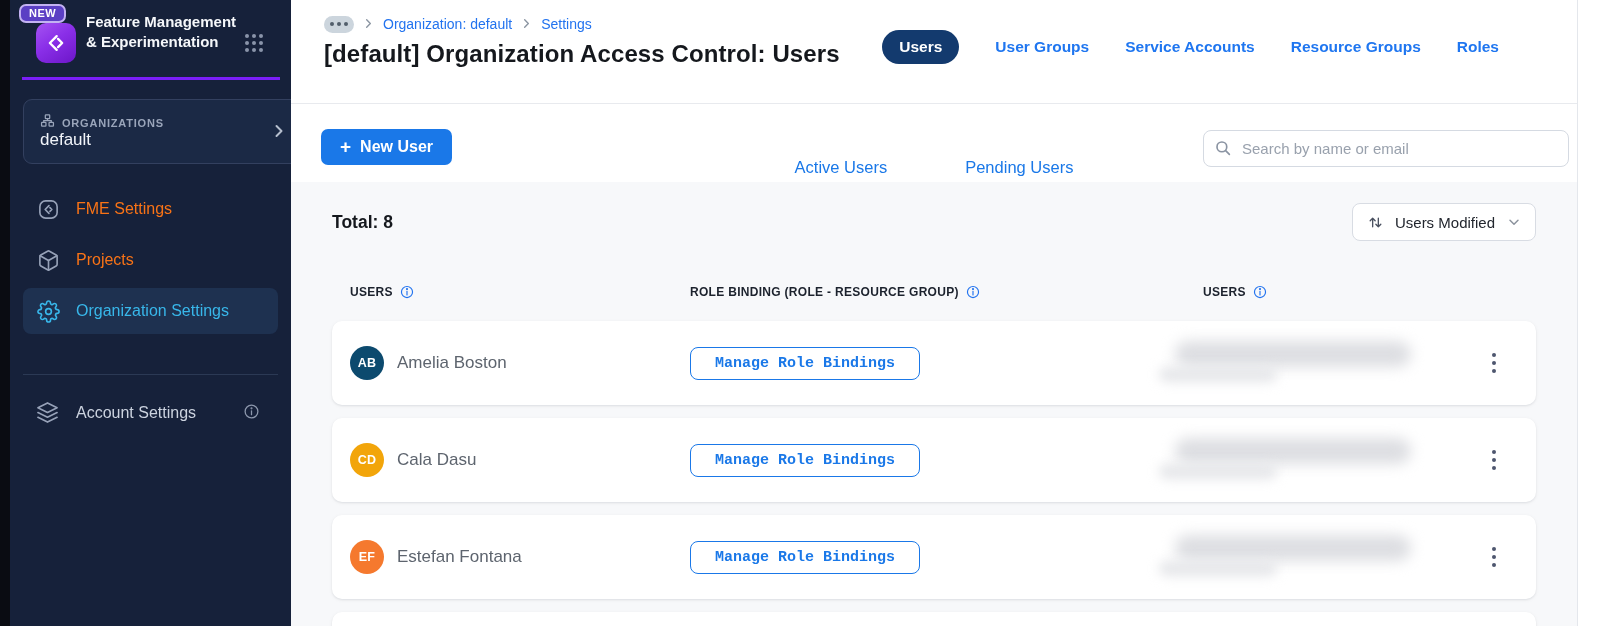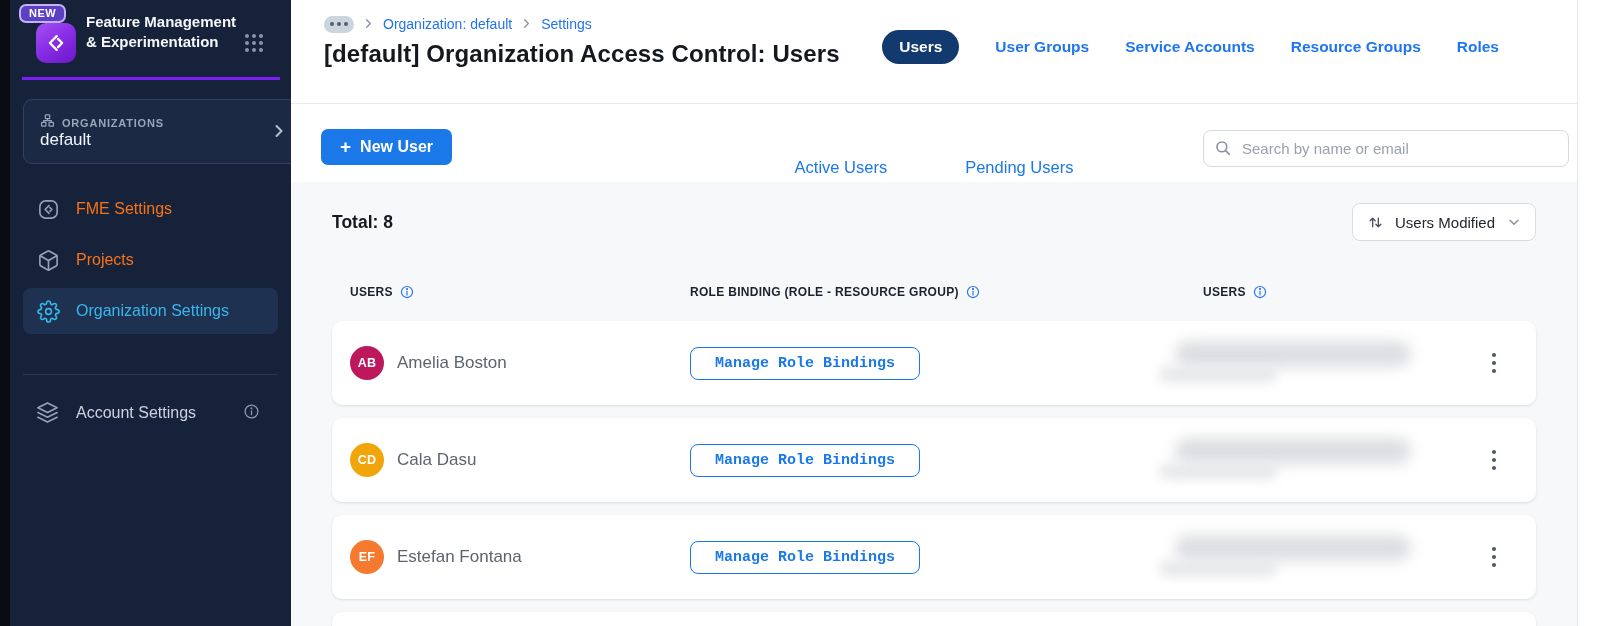--- a/index.html
+++ b/index.html
@@ -307,21 +307,21 @@
               <line x1="12" y1="11" x2="12" y2="17"></line>
               <circle cx="12" cy="7" r="0.8" fill="#2273ef"></circle>
           </svg>
         </span>
       </div>
       <div></div>
     </div>
 
     <div class="user-card">
       <div class="user-cell">
-        <div class="avatar" style="background-color: #be185d;">AB</div>
+        <div class="avatar" style="background-color: #0c4a6e;">AB</div>
         <div class="user-name">Amelia Boston</div>
       </div>
       <div><button class="manage-btn">Manage Role Bindings</button></div>
       <div class="email-cell">
         <div class="blur-blob-1"></div>
         <div class="blur-blob-2"></div>
       </div>
       <div class="kebab">
           <i></i>
           <i></i>

